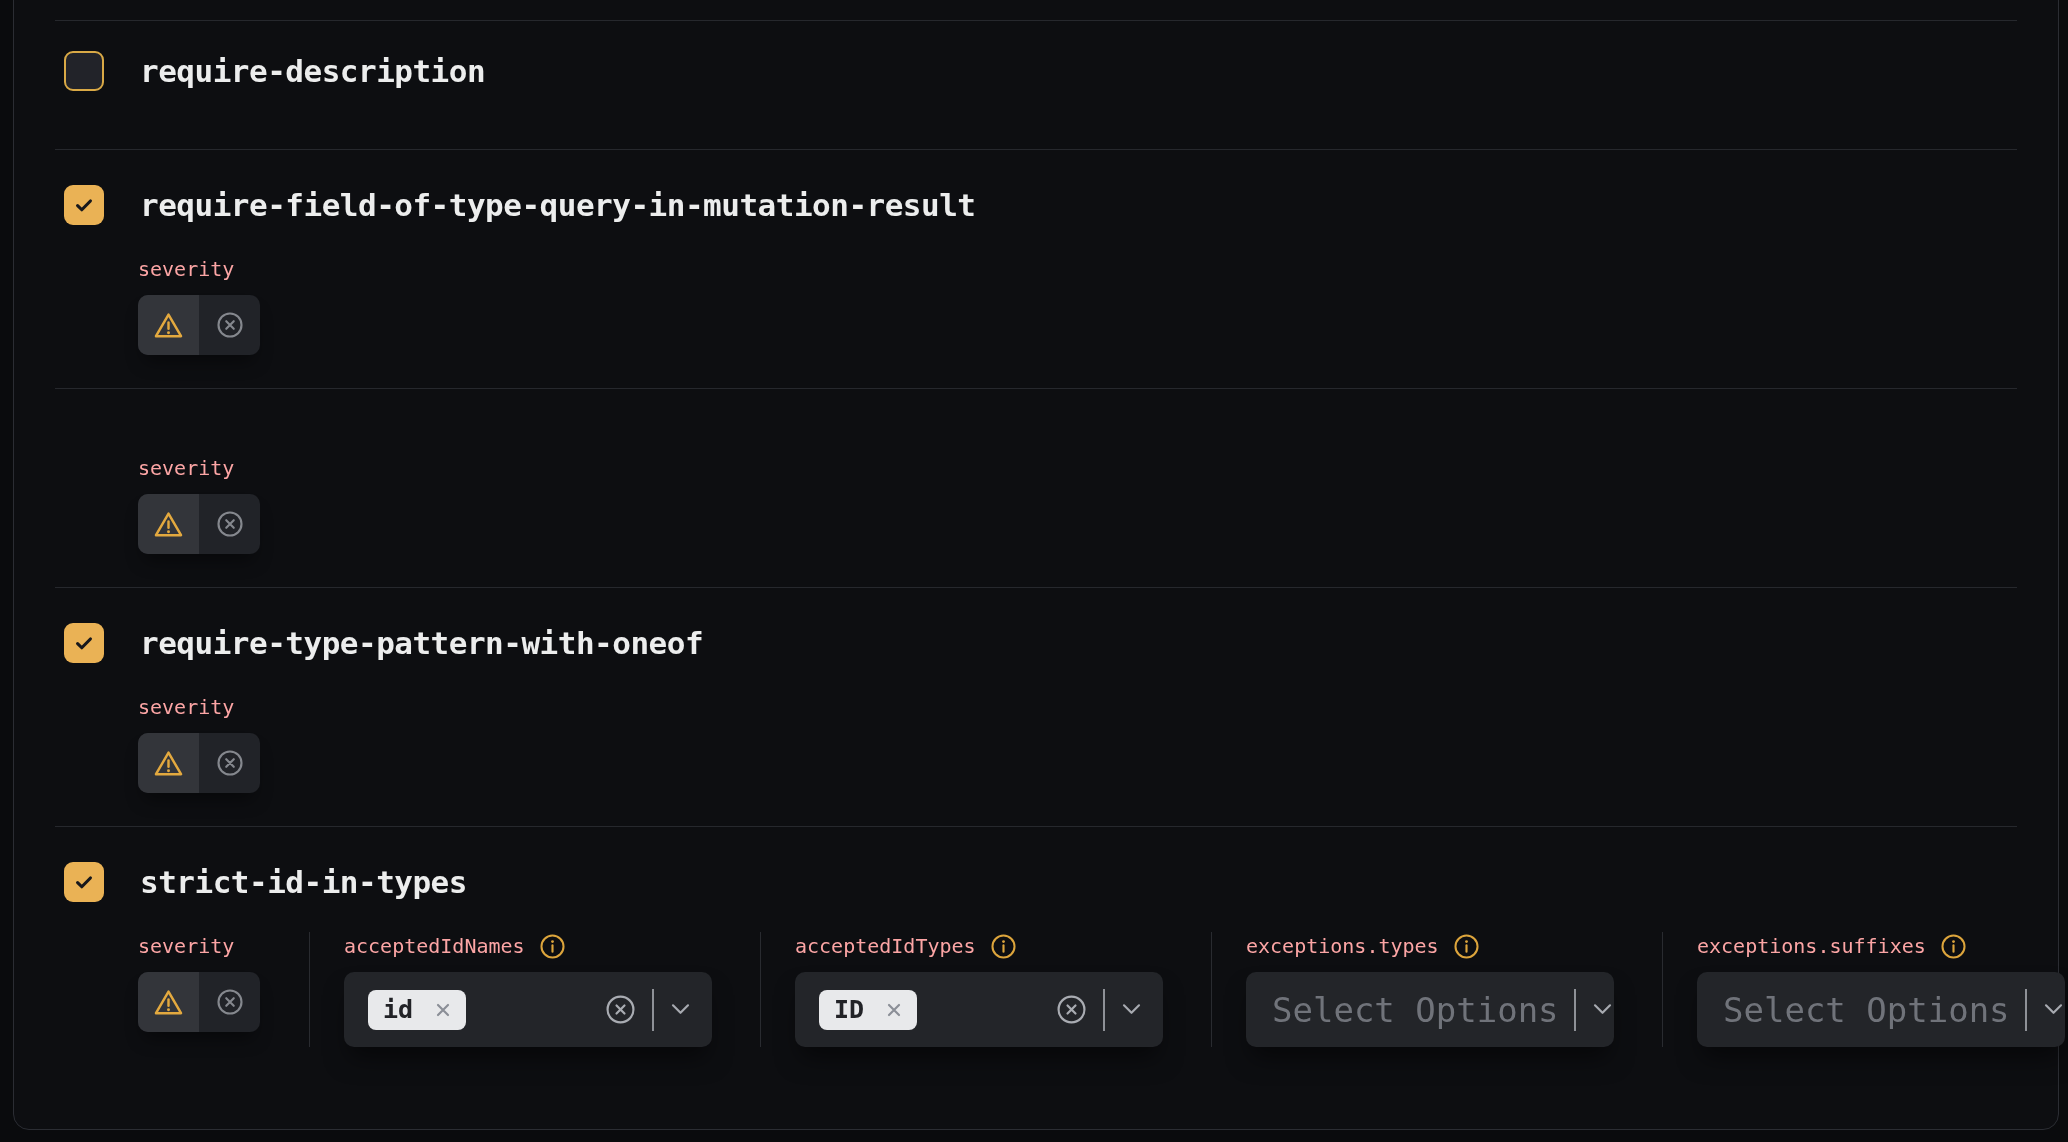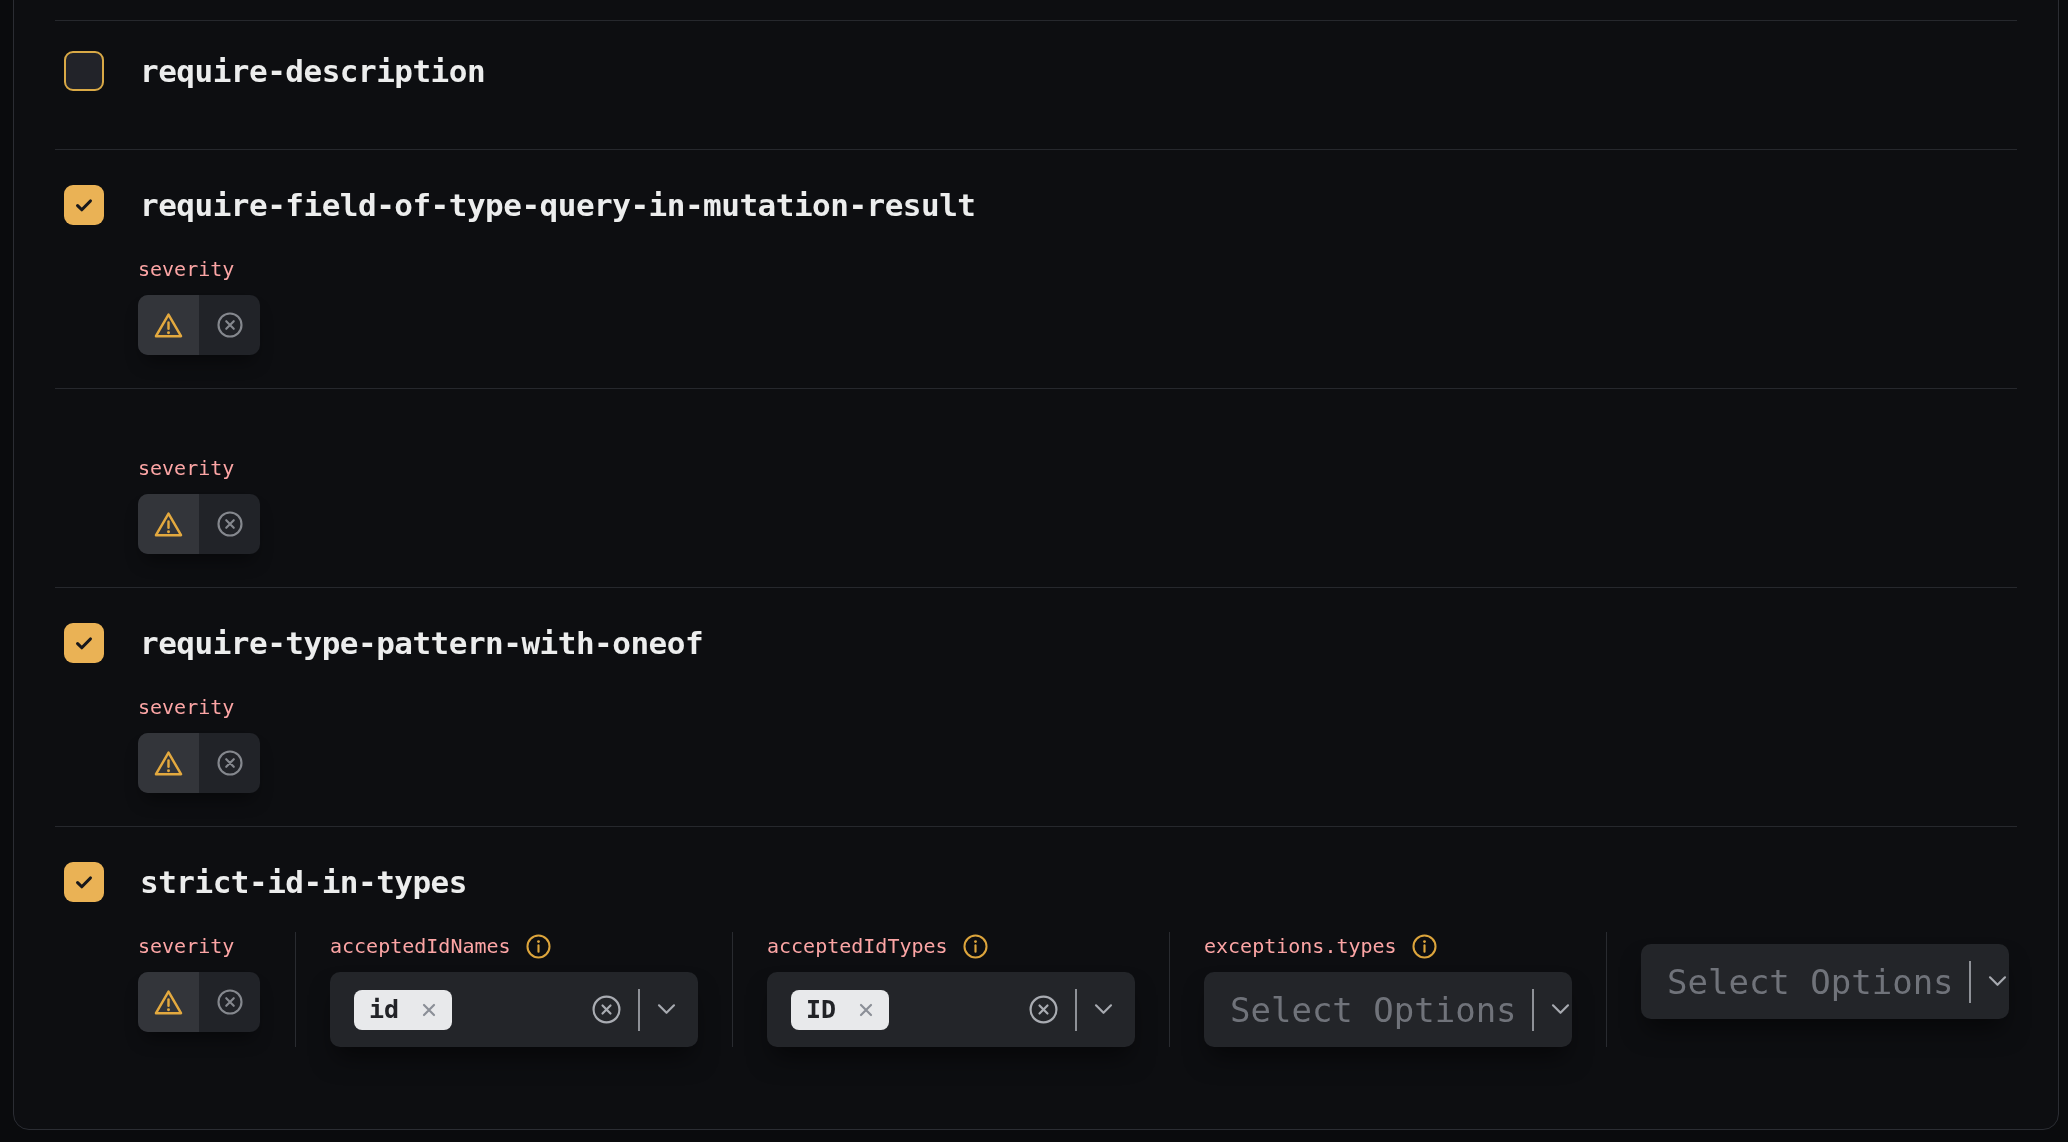--- a/index.html
+++ b/index.html
@@ -51,21 +51,21 @@
   }
   .seg-btn {
     width:61px; height:60px; border:none; background:transparent;
     display:flex; align-items:center; justify-content:center; cursor:pointer;
   }
   .seg-btn.selected { background:#33353a; }
 
   
   .options-row { display:flex; margin-left:83px; margin-top:30px; align-items:stretch; }
   .opt-col { flex:0 0 auto; }
-  .opt-col + .opt-col { border-left:1px solid #292b30; margin-left:34px; padding-left:34px; }
+  .opt-col + .opt-col { border-left:1px solid #292b30; margin-left:48px; padding-left:34px; }
   .opt-col-severity { width:123px; }
 
   .field {
     width:368px; height:75px; margin-top:12px;
     background:#232529; border-radius:10px;
     display:flex; align-items:center;
     padding:0 20px 0 24px;
     box-shadow:0 16px 24px -6px rgba(0,0,0,0.5);
   }
   .chip {
@@ -336,20 +336,30 @@
               <span>
                 <svg width="23" height="15" viewBox="0 0 24 16">
                     <path d="M4 3.5l8 8 8-8" fill="none" stroke="#a7aab0" stroke-width="2.3" stroke-linecap="round" stroke-linejoin="round"></path>
                   </svg>
               </span>
             </button>
           </div>
         </div>
 
         <div class="opt-col">
+          <div class="opt-label">
+            <span>exceptions.suffixes</span>
+            <span>
+              <svg width="27" height="27" viewBox="0 0 24 24">
+                  <circle cx="12" cy="12" r="9.8" fill="none" stroke="#dda53c" stroke-width="1.8"></circle>
+                  <line x1="12" y1="11" x2="12" y2="16.6" stroke="#dda53c" stroke-width="1.9" stroke-linecap="round"></line>
+                  <circle cx="12" cy="7.6" r="1.25" fill="#dda53c"></circle>
+                </svg>
+            </span>
+          </div>
           <div class="field" style="padding-left:26px">
             <span class="placeholder">Select Options</span>
             <div class="spacer"></div>
             <div class="field-divider"></div>
             <button class="chevron-btn">
               <span>
                 <svg width="23" height="15" viewBox="0 0 24 16">
                     <path d="M4 3.5l8 8 8-8" fill="none" stroke="#a7aab0" stroke-width="2.3" stroke-linecap="round" stroke-linejoin="round"></path>
                   </svg>
               </span>

